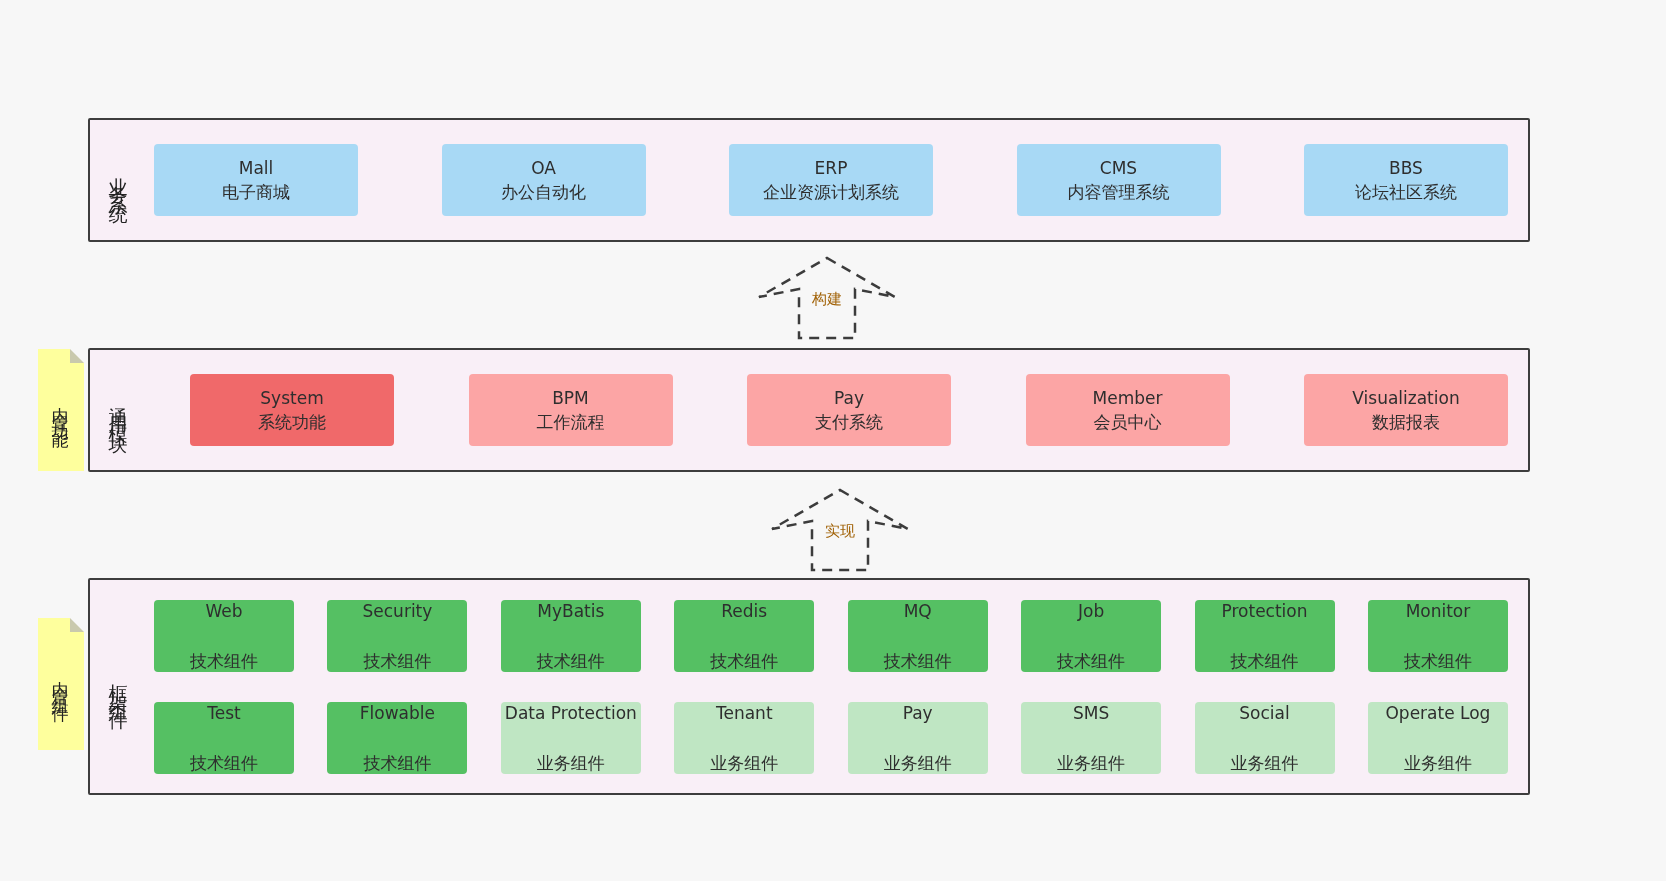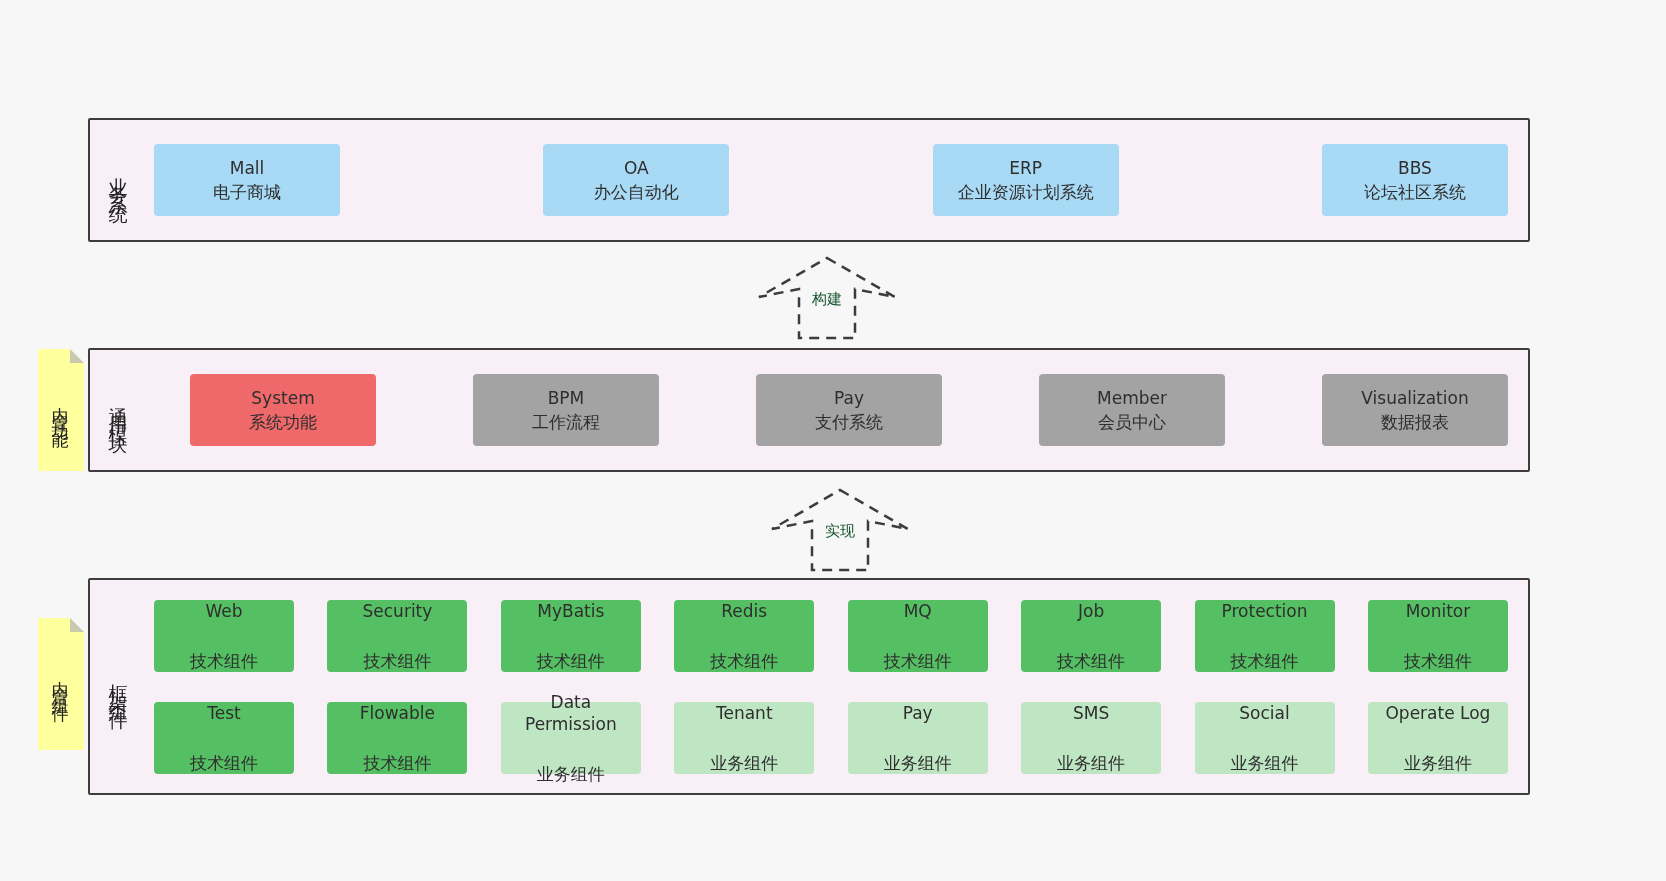--- a/index.html
+++ b/index.html
@@ -28,26 +28,26 @@
   .rows  { flex:1; margin-left:16px; display:flex; flex-direction:column; justify-content:center; gap:30px; }
   .row   { display:flex; justify-content:space-between; align-items:center; }
 
   
   .box {
     height:72px; border-radius:4px;
     display:flex; flex-direction:column; justify-content:center; align-items:center;
     text-align:center; font-size:17px; line-height:24px; padding:2px 4px;
   }
   .box .t, .box .s { width:100%; }
-  .w186 { width:186px; }
+  .w186 { width:204px; }
   .w140 { width:140px; line-height:22px;gap:28px; }
 
   .blue  { background:#a8d9f5; }
   .red   { background:#f0696a;margin-left:36px; }
-  .pink  { background:#a3a3a3; }
+  .pink  { background:#fca5a5; }
   .green { background:#55c063; }
   .lgreen{ background:#bfe6c3; }
 
   
   .sticky {
     position:absolute; left:38px; width:46px; background:#feff9d;
     display:flex; align-items:center; justify-content:center;
   }
   .sticky::after {
     content:""; position:absolute; top:0; right:0; width:0; height:0;
@@ -65,21 +65,21 @@
   .arrow { position:absolute; width:140px; height:86px; }
   .arrow-1 { left:757px; top:255px; }
   .arrow-2 { left:770px; top:487px; }
   .arrow svg { display:block; }
   .arrow polygon {
     fill:none; stroke:#3c3c3c; stroke-width:2.5;
     stroke-dasharray:10 7; stroke-linejoin:miter;
   }
   .arrow-label {
     position:absolute; left:50%; top:44px; transform:translate(-50%,-50%);
-    background:#f7f7f7; padding:2px 5px; font-size:15px; color:#14532d; white-space:nowrap;
+    background:#f7f7f7; padding:2px 5px; font-size:15px; color:#a16207; white-space:nowrap;
   }
 </style>
 </head>
 <body>
 
 <div class="canvas">
 
   <section class="band band-1">
     <div class="band-label">业务系统</div>
     <div class="boxes">
@@ -87,20 +87,24 @@
         <div class="t">Mall</div>
         <div class="s">电子商城</div>
       </div>
       <div class="box blue w186">
         <div class="t">OA</div>
         <div class="s">办公自动化</div>
       </div>
       <div class="box blue w186">
         <div class="t">ERP</div>
         <div class="s">企业资源计划系统</div>
+      </div>
+      <div class="box blue w186">
+        <div class="t">CMS</div>
+        <div class="s">内容管理系统</div>
       </div>
       <div class="box blue w186">
         <div class="t">BBS</div>
         <div class="s">论坛社区系统</div>
       </div>
     </div>
   </section>
 
   <div class="arrow arrow-1">
     <svg width="140" height="86" viewBox="0 0 140 86" aria-hidden="true">
@@ -182,21 +186,21 @@
       <div class="row">
         <div class="box green w140">
           <div class="t">Test</div>
           <div class="s">技术组件</div>
         </div>
         <div class="box green w140">
           <div class="t">Flowable</div>
           <div class="s">技术组件</div>
         </div>
         <div class="box lgreen w140">
-          <div class="t">Data Permission</div>
+          <div class="t">Data Protection</div>
           <div class="s">业务组件</div>
         </div>
         <div class="box lgreen w140">
           <div class="t">Tenant</div>
           <div class="s">业务组件</div>
         </div>
         <div class="box lgreen w140">
           <div class="t">Pay</div>
           <div class="s">业务组件</div>
         </div>

